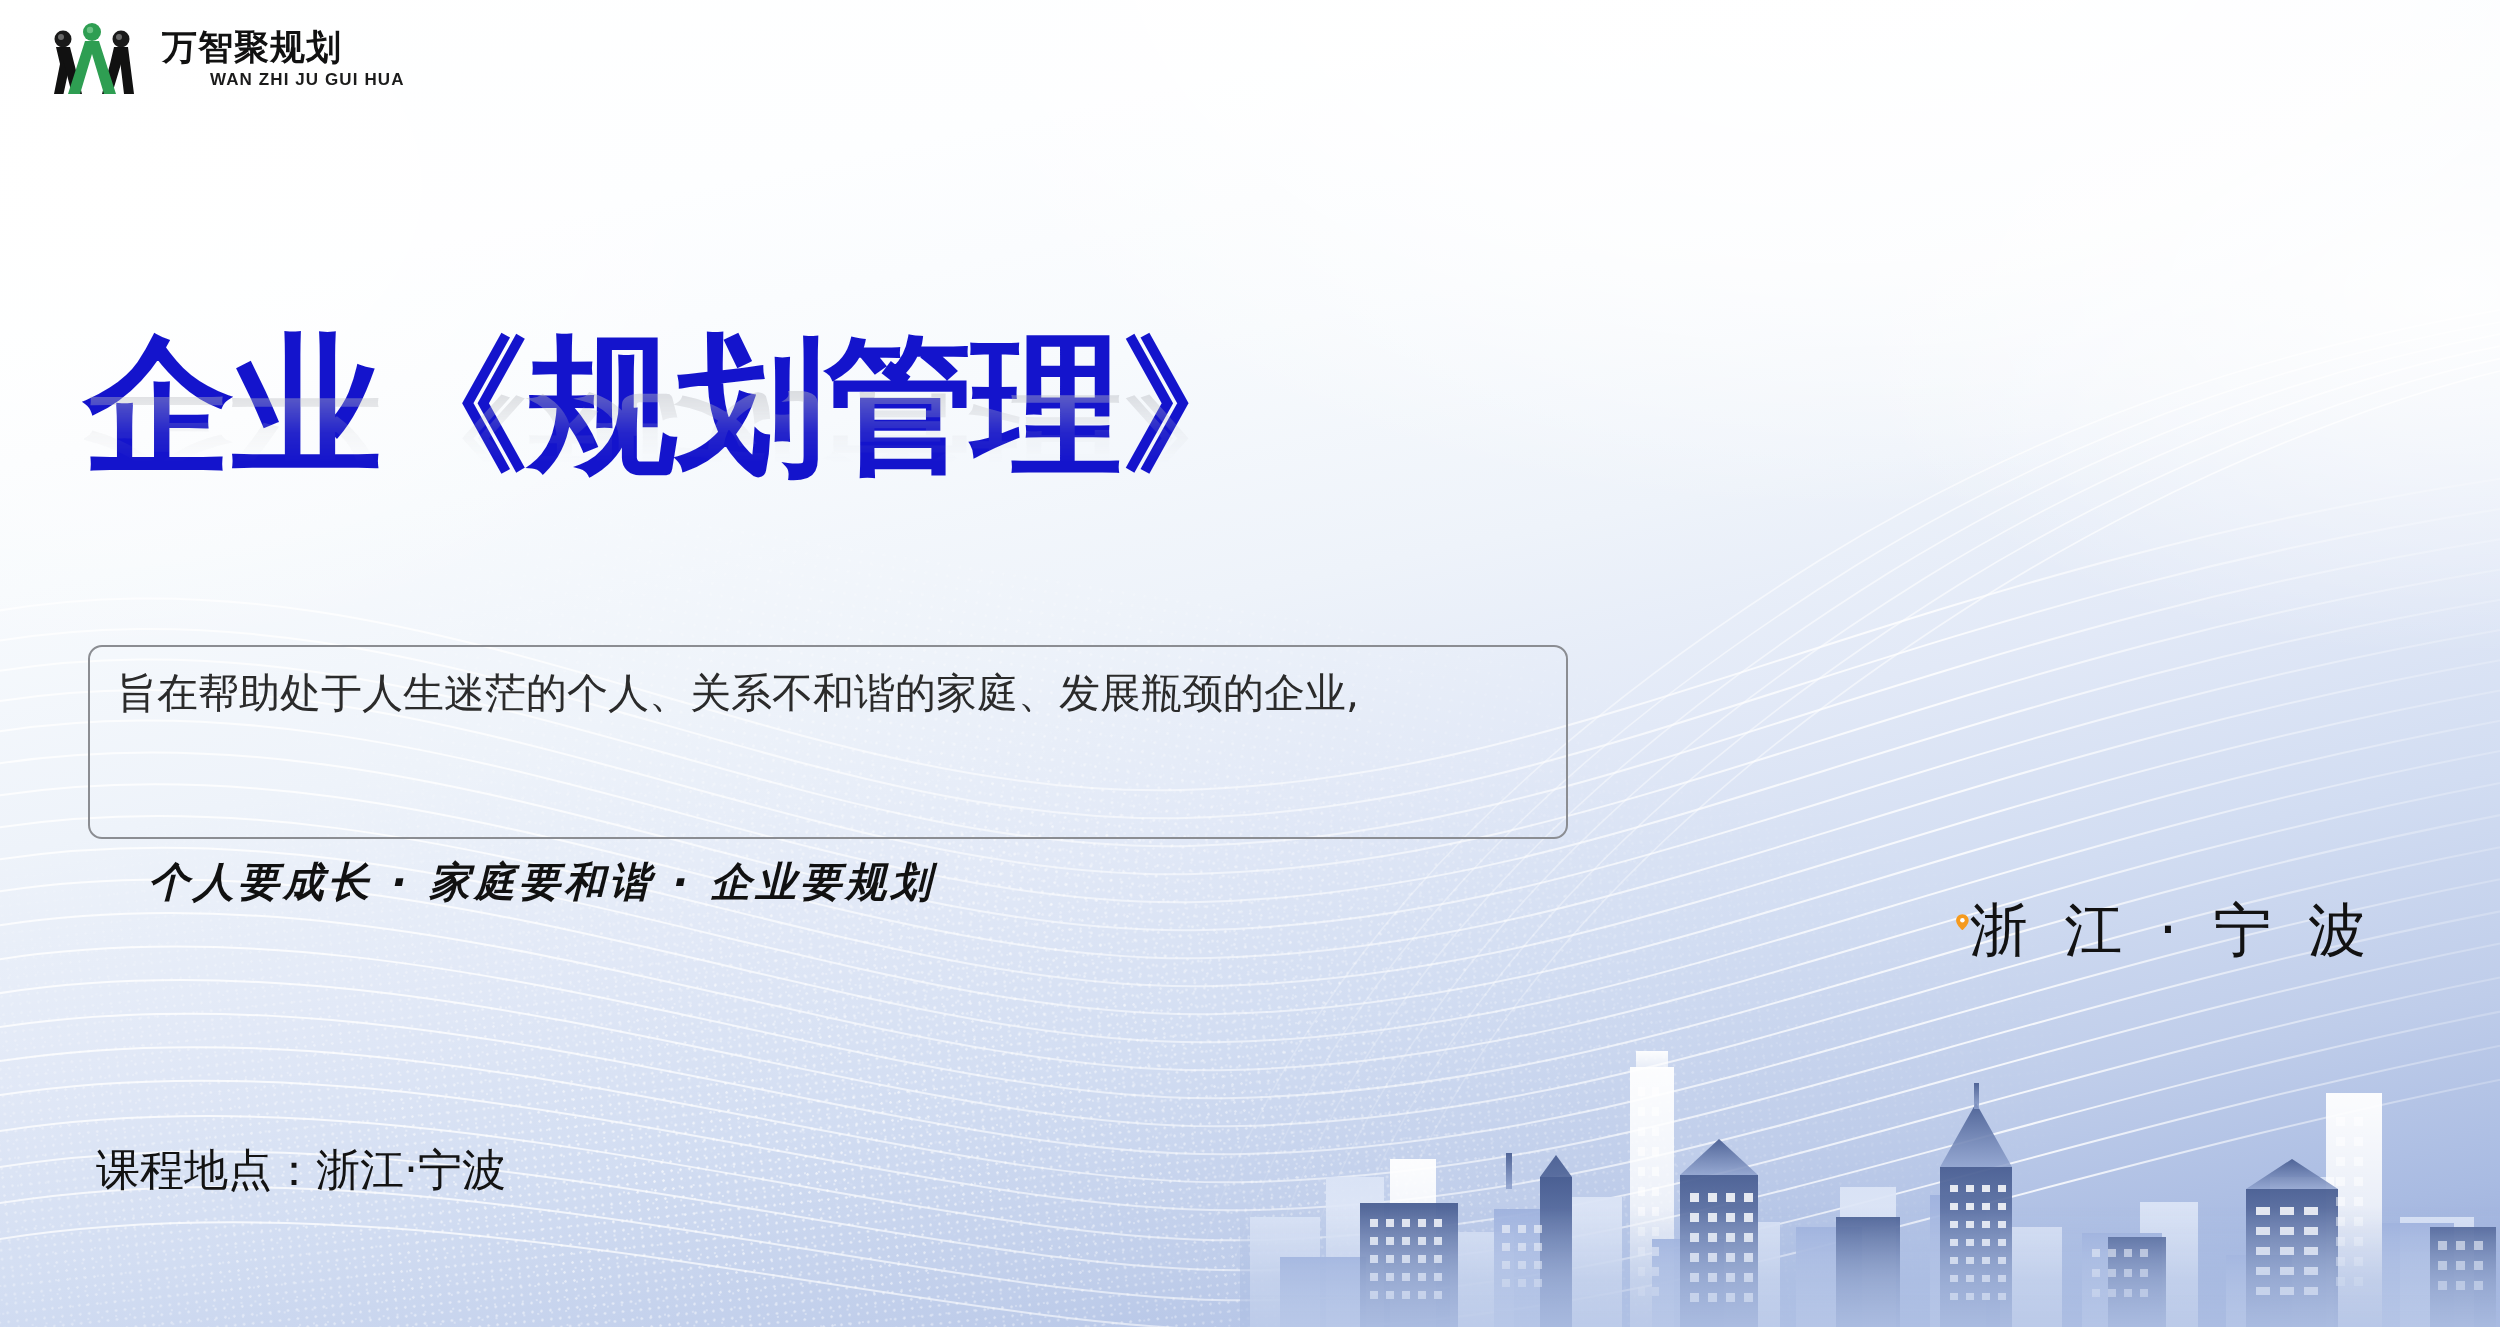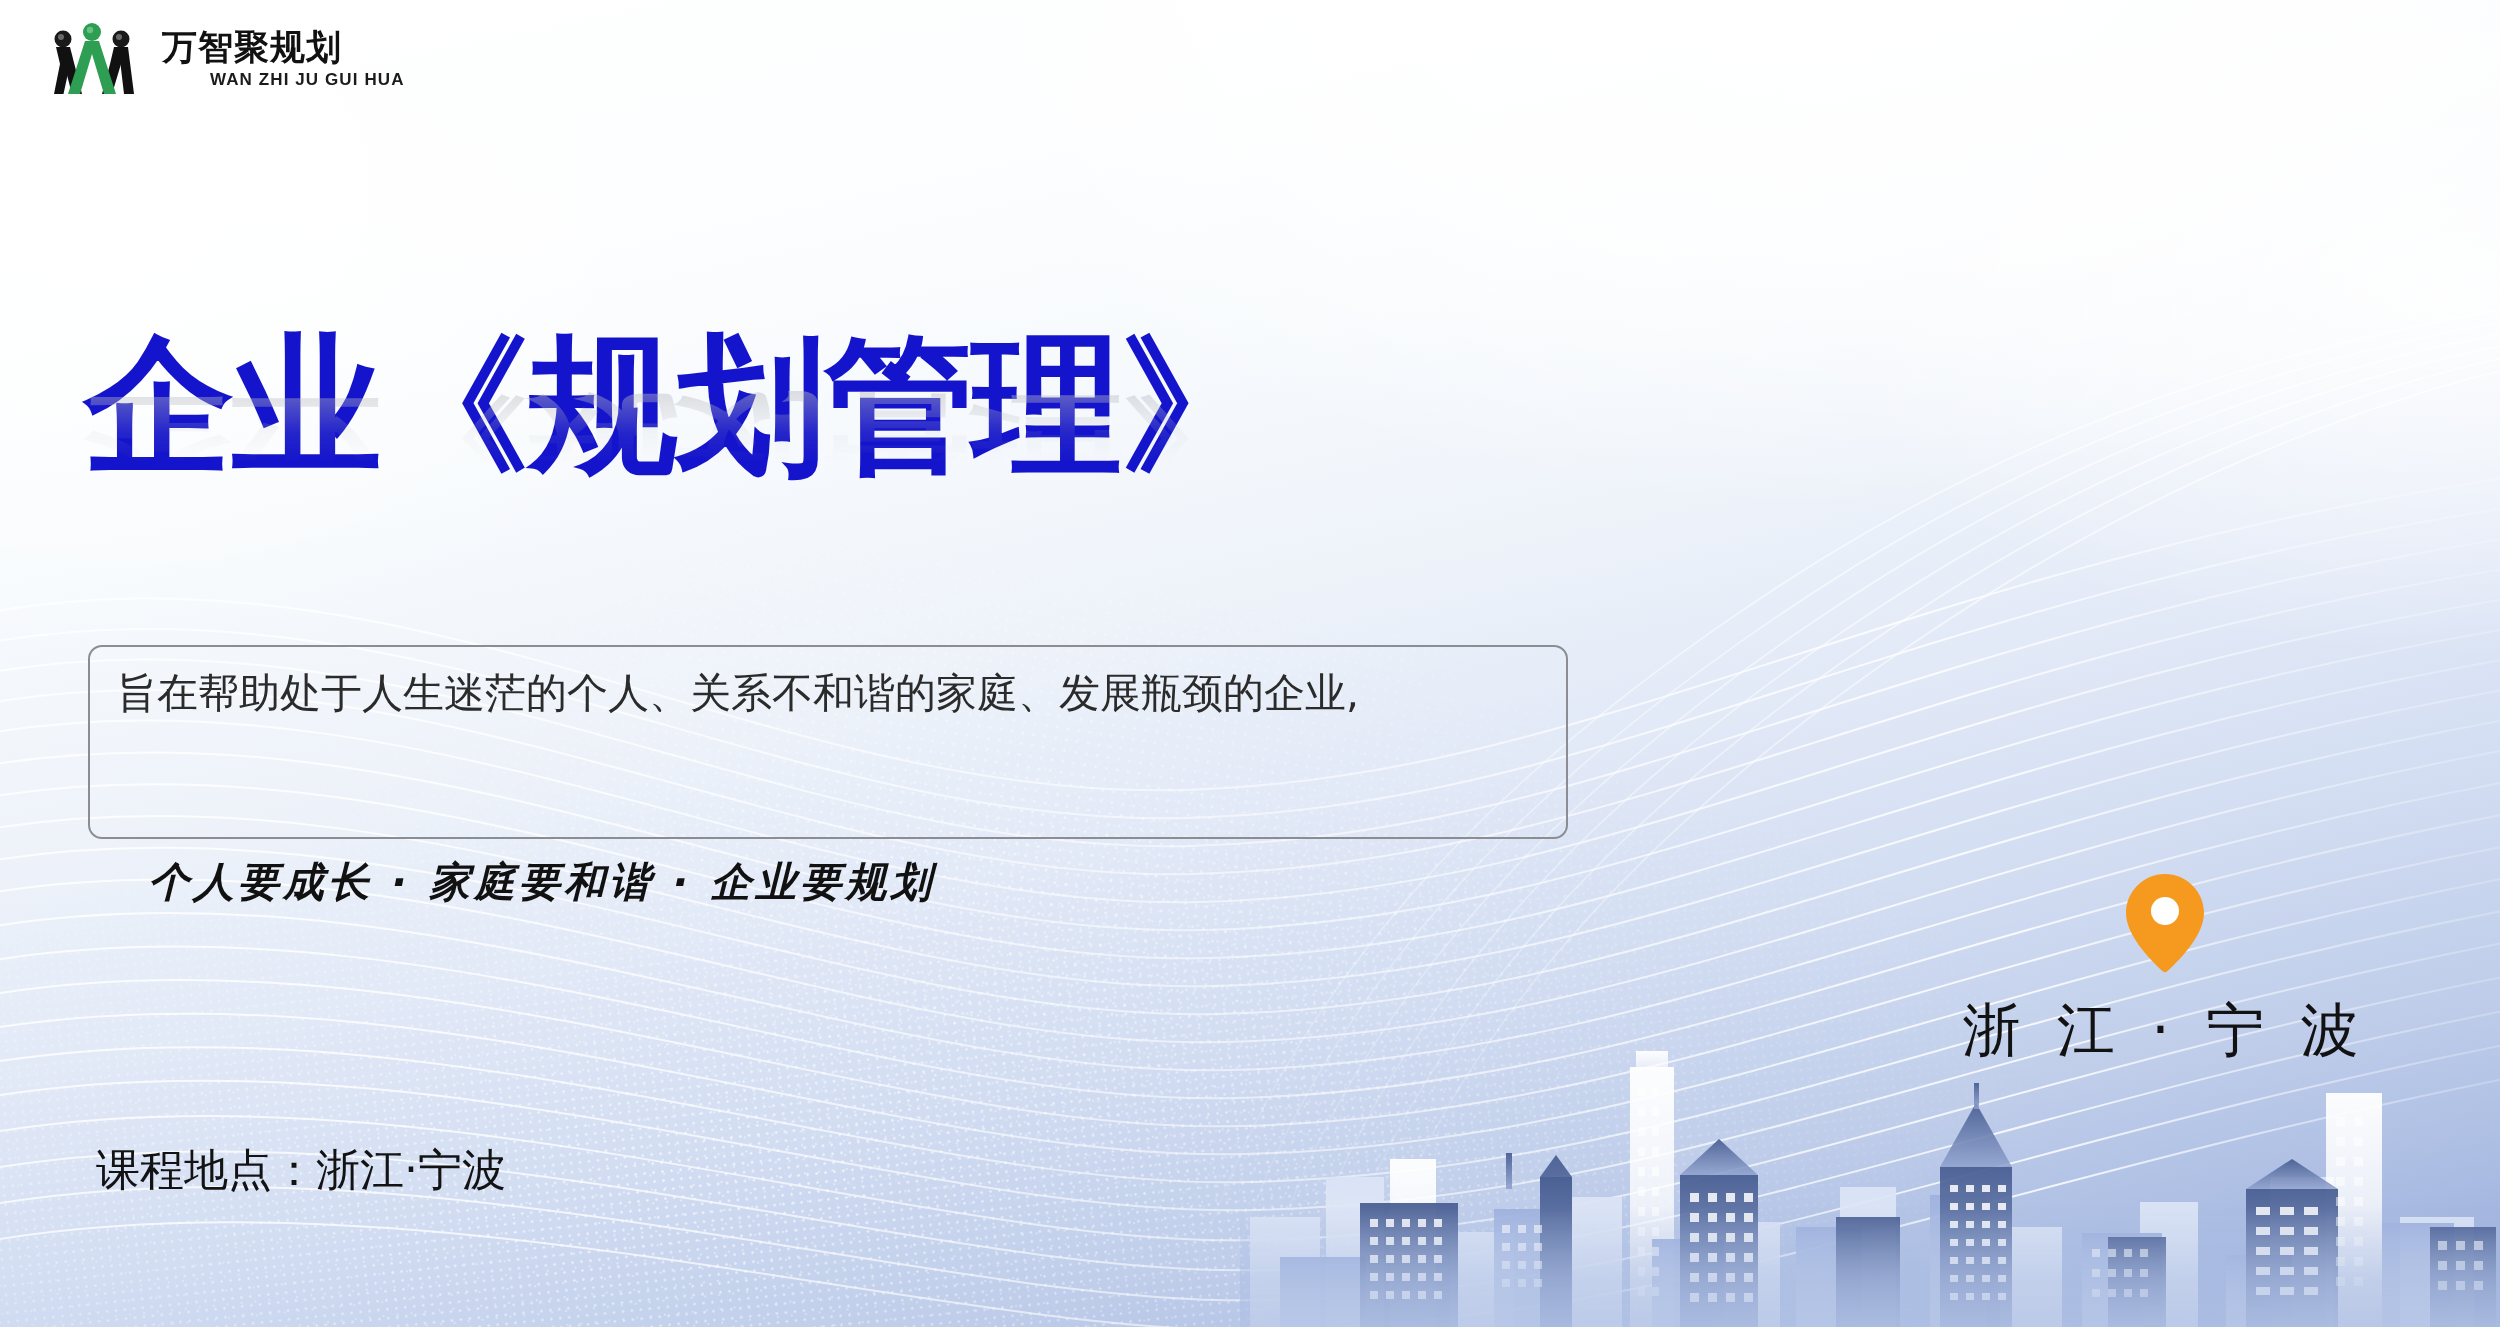--- a/index.html
+++ b/index.html
@@ -147,21 +147,21 @@
     position: absolute; left: 148px; top: 855px;
     font-family: "DejaVu Sans", "Liberation Sans", sans-serif;
     font-size: 41px; font-weight: 700; color: #111;
     letter-spacing: 4px; white-space: nowrap; font-style: italic;
   }
 
   
   .loc-badge {
     position: absolute; left: 1955px; top: 870px;
     width: 420px;
-    display: flex; flex-direction: column; align-items: center;
+    display: flex; flex-direction: row; align-items: center;
   }
   .pin { width: 92px; height: 104px; }
   .pin svg { width: 100%; height: 100%; display:block; }
   .loc-text {
     margin-top: 18px;
     font-family: "DejaVu Sans", "Liberation Sans", sans-serif;
     font-size: 58px; color: #121212; letter-spacing: 9px;
     white-space: nowrap;
   }
 

